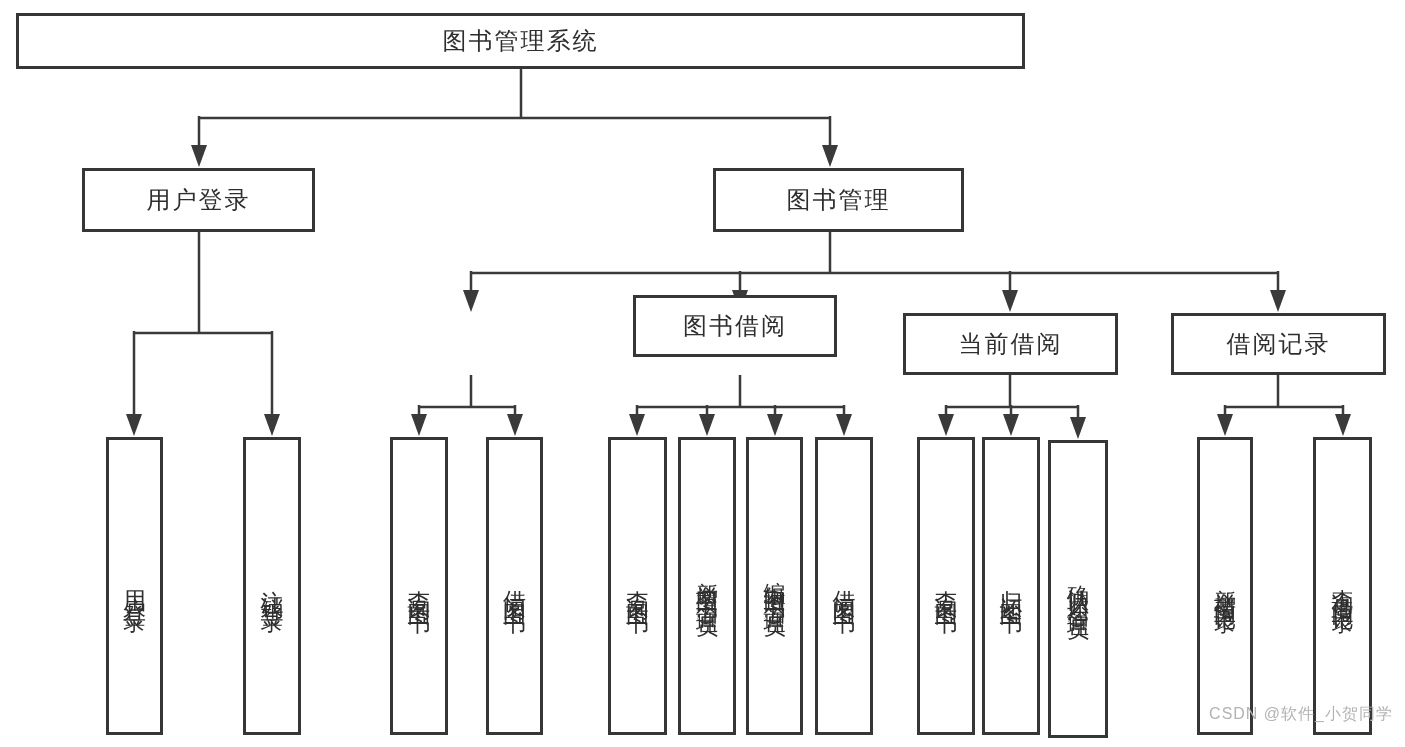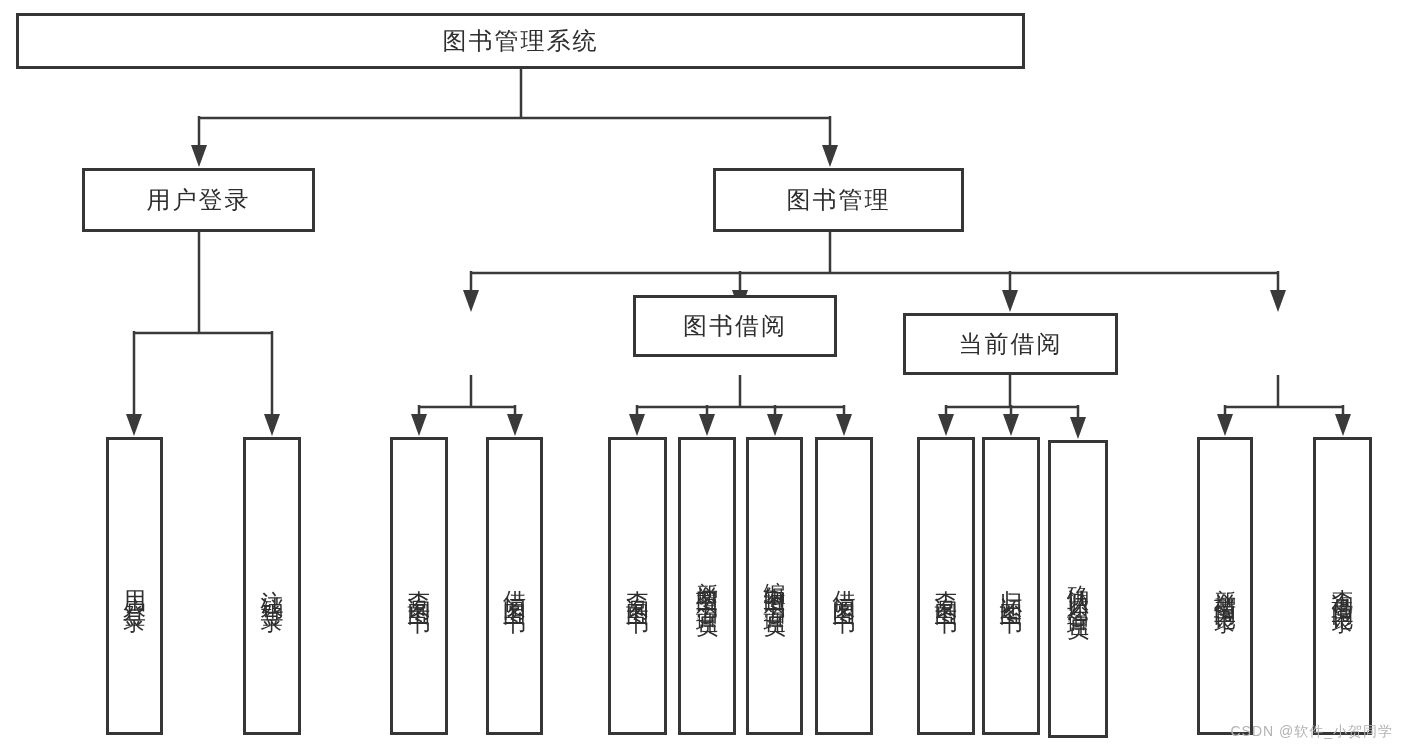--- a/index.html
+++ b/index.html
@@ -28,22 +28,22 @@
   .node.v {
     font-size: 23px;
     letter-spacing: 7px;
     writing-mode: vertical-rl;
     text-orientation: mixed;
   }
   .node.v.long { letter-spacing: 5px; font-size: 22px; }
   .watermark {
     position: absolute;
     right: 12px;
-    bottom: 6px;
-    font-size: 14px;
+    bottom: 22px;
+    font-size: 16px;
     color: #b2b2b2;
     letter-spacing: 1px;
     z-index: 2;
     white-space: nowrap;
   }
 </style>
 </head>
 <body>
 
 <div id="stage">
@@ -81,20 +81,21 @@
     </g>
   </svg>
 
   <div class="node h" style="left:16px; top:13px; width:1009px; height:56px;">图书管理系统</div>
 
   <div class="node h" style="left:82px; top:168px; width:233px; height:64px;">用户登录</div>
   <div class="node h" style="left:713px; top:168px; width:251px; height:64px;">图书管理</div>
 
   <div class="node h" style="left:633px; top:295px; width:204px; height:62px;">图书借阅</div>
   <div class="node h" style="left:903px; top:313px; width:215px; height:62px;text-align:right;">当前借阅</div>
+  <div class="node h" style="left:1171px; top:313px; width:215px; height:62px;">借阅记录</div>
 
   <div class="node v" style="left:106px; top:437px; width:57px; height:298px;">用户登录</div>
   <div class="node v" style="left:243px; top:437px; width:58px; height:298px;">注销登录</div>
 
   <div class="node v" style="left:390px; top:437px; width:58px; height:298px;">查询图书</div>
   <div class="node v" style="left:486px; top:437px; width:57px; height:298px;">借阅图书</div>
 
   <div class="node v" style="left:608px; top:437px; width:59px; height:298px;">查询图书</div>
   <div class="node v long" style="left:678px; top:437px; width:58px; height:298px;">新增图书（管理员）</div>
   <div class="node v long" style="left:746px; top:437px; width:57px; height:298px;">编辑图书（管理员）</div>

